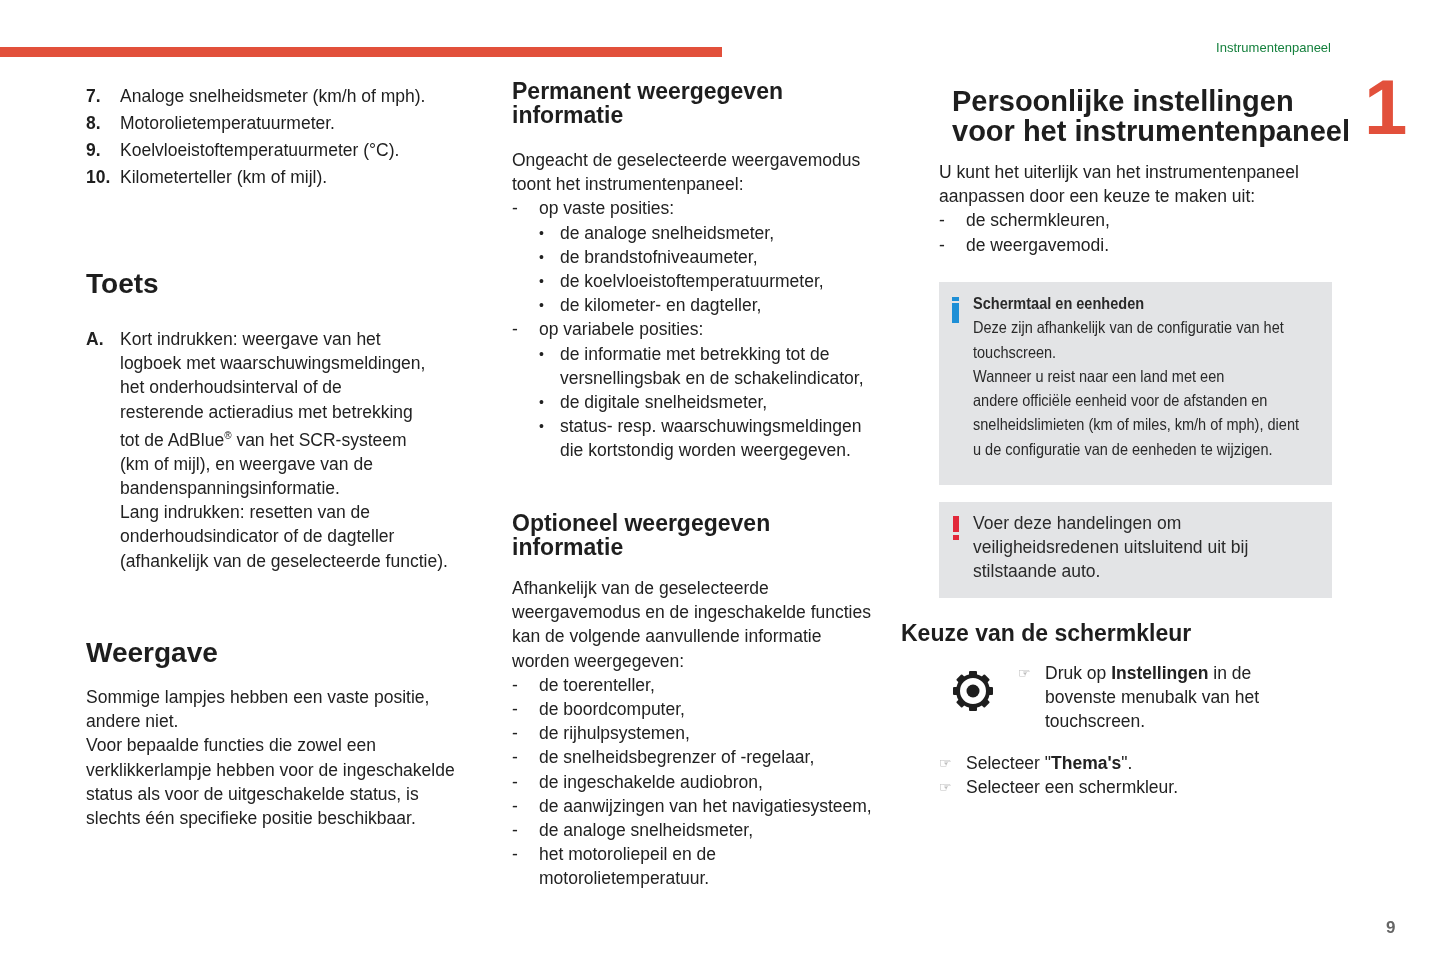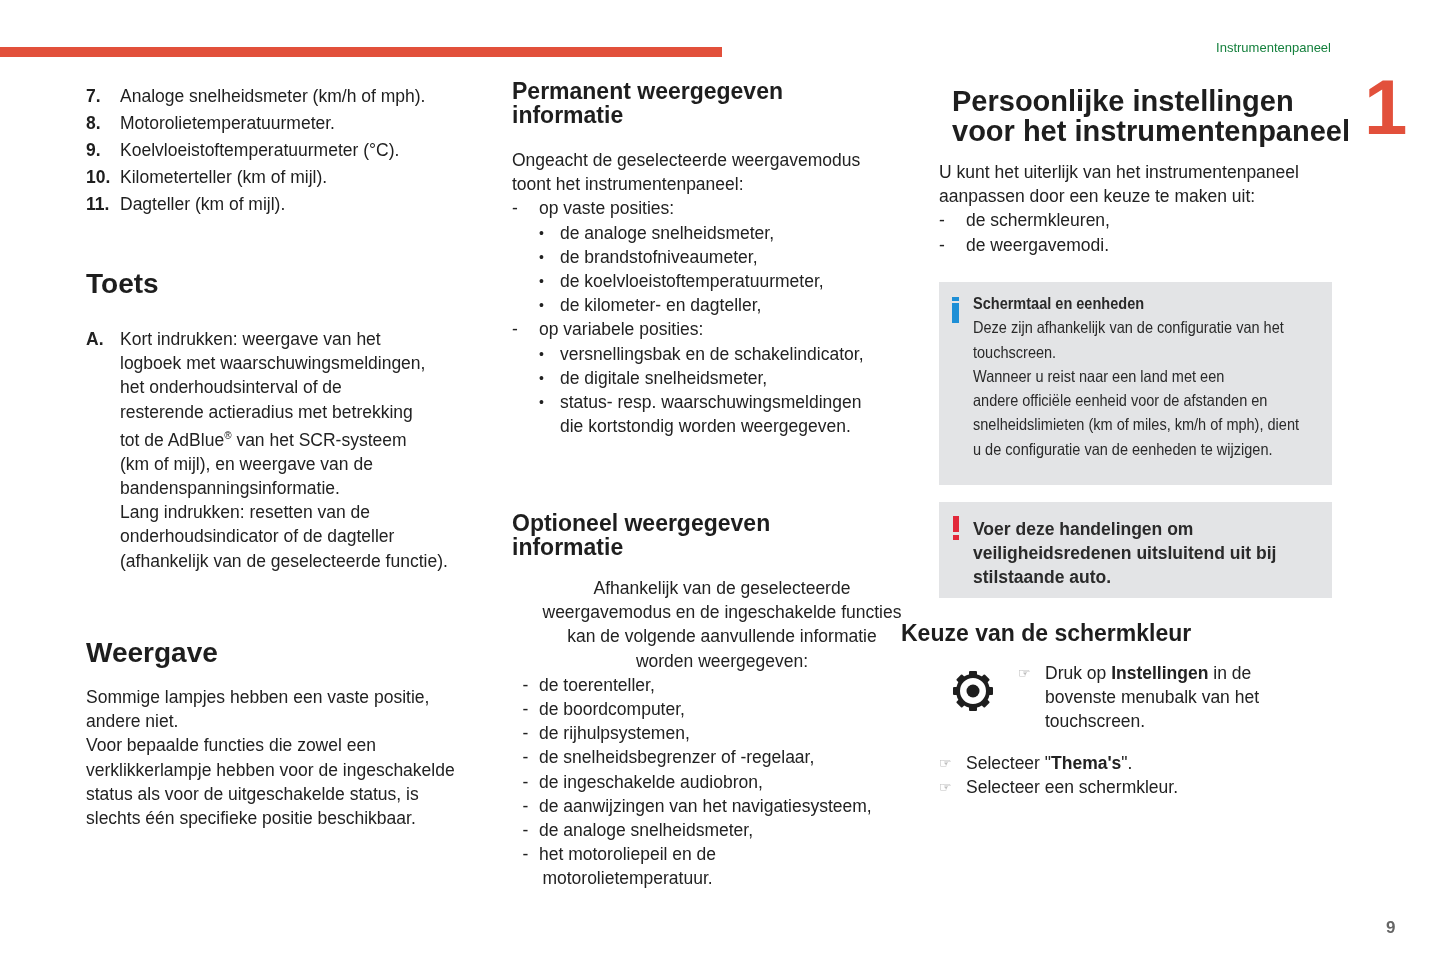--- a/index.html
+++ b/index.html
@@ -55,24 +55,20 @@
         <span class="n">8.</span>
         <span>Motorolietemperatuurmeter.</span>
       </div>
     <div class="row">
         <span class="n">9.</span>
         <span>Koelvloeistoftemperatuurmeter (°C).</span>
       </div>
     <div class="row">
         <span class="n">10.</span>
         <span>Kilometerteller (km of mijl).</span>
-      </div>
-    <div class="row">
-        <span class="n">11.</span>
-        <span>Dagteller (km of mijl).</span>
       </div>
   </div>
 
   <div class="h-big" style="position:absolute; top:268px;">Toets</div>
   <div class="body-text" style="position:absolute; top:327px; width:420px; display:flex;">
     <span style="width:34px; font-weight:bold; flex-shrink:0;">A.</span>
     <div>
       <div>Kort indrukken: weergave van het</div>
       <div>logboek met waarschuwingsmeldingen,</div>
       <div>het onderhoudsinterval of de</div>
@@ -125,41 +121,42 @@
         <span class="mk">•</span>
         <span>de kilometer- en dagteller,</span>
       </div>
     <div class="dash-item">
         <span class="mk">-</span>
         <span>op variabele posities:</span>
       </div>
     <div class="bullet-item">
         <span class="mk">•</span>
         <span>
+          <div>de informatie met betrekking tot de</div>
           <div>versnellingsbak en de schakelindicator,</div>
         </span>
       </div>
     <div class="bullet-item">
         <span class="mk">•</span>
         <span>de digitale snelheidsmeter,</span>
       </div>
     <div class="bullet-item">
         <span class="mk">•</span>
         <span>
           <div>status- resp. waarschuwingsmeldingen</div>
           <div>die kortstondig worden weergegeven.</div>
         </span>
       </div>
   </div>
 
   <div class="h-mid" style="position:absolute; top:511px; width:420px;">
     <div>Optioneel weergegeven</div>
     <div>informatie</div>
   </div>
-  <div class="body-text" style="position:absolute; top:576px; width:420px;text-align:center;">
+  <div class="body-text" style="position:absolute; top:576px; width:420px;">
     <div>Afhankelijk van de geselecteerde</div>
     <div>weergavemodus en de ingeschakelde functies</div>
     <div>kan de volgende aanvullende informatie</div>
     <div>worden weergegeven:</div>
     <div class="dash-item">
         <span class="mk">-</span>
         <span>de toerenteller,</span>
       </div>
     <div class="dash-item">
         <span class="mk">-</span>
@@ -228,21 +225,21 @@
     <div>snelheidslimieten (km of miles, km/h of mph), dient</div>
     <div>u de configuratie van de eenheden te wijzigen.</div>
   </div>
 </div>
 
 <div class="box" style="left:939px; top:502px; width:393px; height:96px;">
   <span class="ico" style="left:13px; top:14px; width:8px; height:24px;">
     <span style="position:absolute; left:1px; top:0; width:6px; height:16px; background:#e2283a;"></span>
     <span style="position:absolute; left:1px; top:19px; width:6px; height:5px; background:#e2283a;"></span>
   </span>
-  <div class="body-text" style="position:absolute; left:34px; top:15px; color:#2a2a2a;font-weight:bold;">
+  <div class="body-text" style="position:absolute; left:34px; top:9px; color:#2a2a2a;">
     <div>Voer deze handelingen om</div>
     <div>veiligheidsredenen uitsluitend uit bij</div>
     <div>stilstaande auto.</div>
   </div>
 </div>
 
 <div class="h-mid" style="position:absolute; left:901px; top:621px;">Keuze van de schermkleur</div>
 
 <span style="position:absolute; left:950px; top:668px; width:46px; height:46px;">
   <svg width="46" height="46" viewBox="0 0 46 46">

